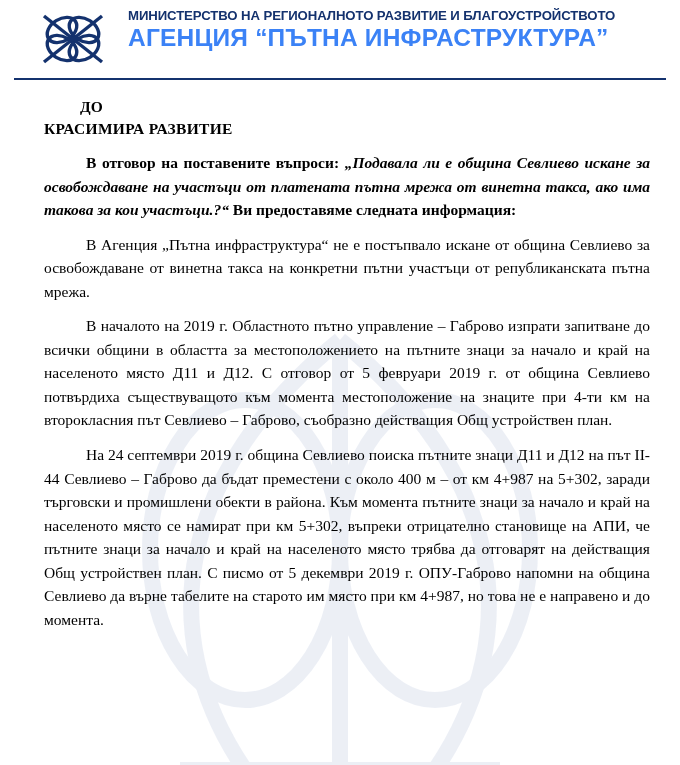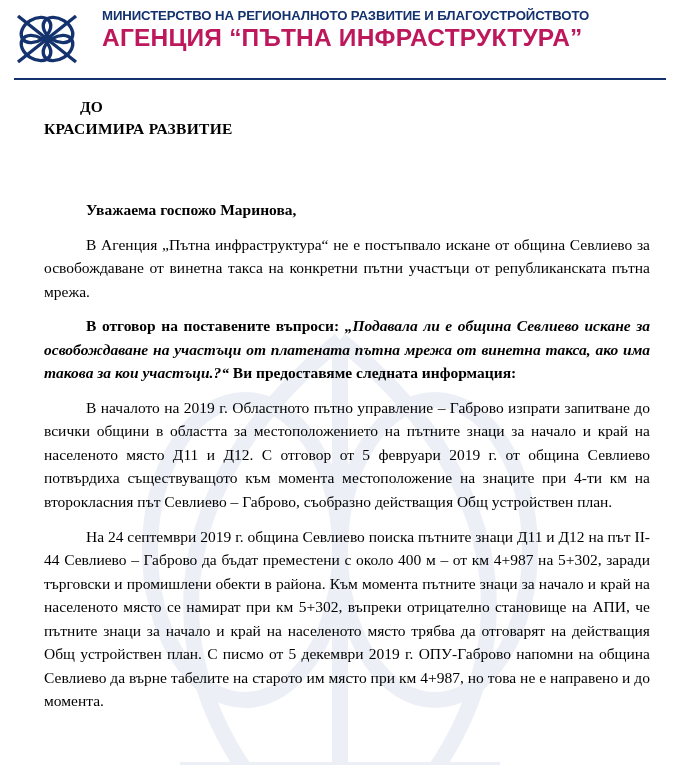--- a/index.html
+++ b/index.html
@@ -26,21 +26,21 @@
     height: 520px;
     opacity: 0.16;
     pointer-events: none;
     z-index: 0;
   }
 
   
   .letterhead {
     position: relative;
     z-index: 2;
-    padding: 8px 14px 0 6px;
+    padding: 8px 14px 0 32px;
     display: flex;
     align-items: flex-start;
   }
   .logo-mark {
     width: 92px;
     flex: 0 0 92px;
     margin-top: 2px;
   }
   .head-text {
     flex: 1 1 auto;
@@ -52,21 +52,21 @@
     font-size: 13.2px;
     letter-spacing: -0.1px;
     color: #14326e;
     white-space: nowrap;
   }
   .agency-line {
     font-family: "Liberation Sans", sans-serif;
     font-weight: bold;
     font-size: 24.5px;
     letter-spacing: 0.2px;
-    color: #be185d;
+    color: #3b82f6;
     margin-top: 1px;
     white-space: nowrap;
   }
   .rule {
     position: relative;
     z-index: 2;
     margin: 6px 14px 0 14px;
     border-top: 2px solid #14326e;
   }
 
@@ -142,25 +142,24 @@
 </div>
 <div class="rule"></div>
 
 <div class="addr">
   <div class="to">ДО</div>
   <div class="nm">КРАСИМИРА  РАЗВИТИЕ</div>
 </div>
 
 <div class="body-text">
 
-  <div class="salutation">Уважаема госпожо Маринова,</div>
-
-  <p class="para">В Агенция „Пътна инфраструктура“ не е постъпвало искане от община Севлиево за освобождаване от винетна такса на конкретни пътни участъци от републиканската пътна мрежа.</p>
 
   <p class="para">
     <span class="b">В отговор на поставените въпроси:</span>
     <span class="quote">„Подавала ли е община Севлиево искане за освобождаване на участъци от платената пътна мрежа от винетна такса, ако има такова за кои участъци.?“</span>
     <span class="b">Ви предоставяме следната информация:</span>
   </p>
+
+  <p class="para">В Агенция „Пътна инфраструктура“ не е постъпвало искане от община Севлиево за освобождаване от винетна такса на конкретни пътни участъци от републиканската пътна мрежа.</p>
   <p class="para">В началото на 2019 г. Областното пътно управление – Габрово изпрати запитване до всички общини в областта за местоположението на пътните знаци за начало и край на населеното място Д11 и Д12. С отговор от 5 февруари 2019 г. от община Севлиево потвърдиха съществуващото към момента местоположение на знаците при 4-ти км на второкласния път Севлиево – Габрово, съобразно действащия Общ устройствен план.</p>
   <p class="para">На 24 септември 2019 г. община Севлиево поиска пътните знаци Д11 и Д12 на път II-44 Севлиево – Габрово да бъдат преместени с около 400 м – от км 4+987 на 5+302, заради търговски и промишлени обекти в района. Към момента пътните знаци за начало и край на населеното място се намират при км 5+302, въпреки отрицателно становище на АПИ, че пътните знаци за начало и край на населеното място трябва да отговарят на действащия Общ устройствен план. С писмо от 5 декември 2019 г. ОПУ-Габрово напомни на община Севлиево да върне табелите на старото им място при км 4+987, но това не е направено и до момента.</p>
 
 </div>
 
 </body></html>

